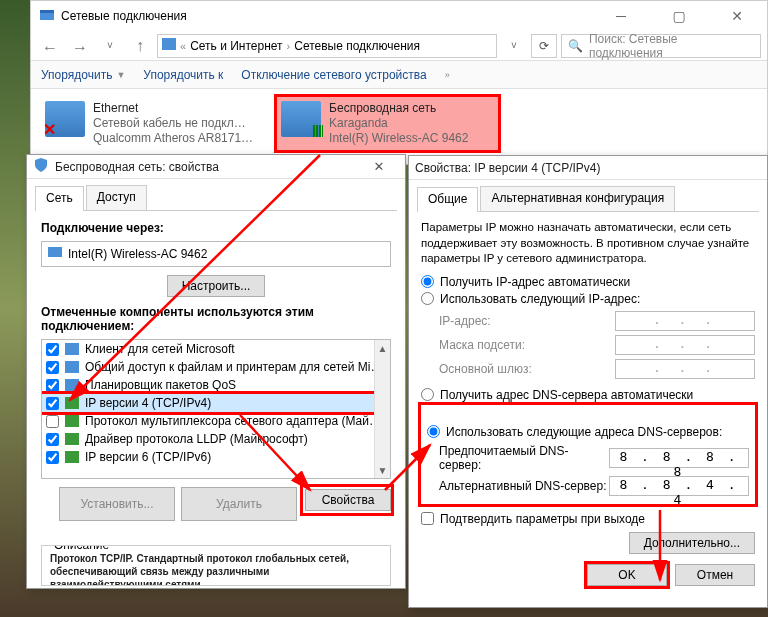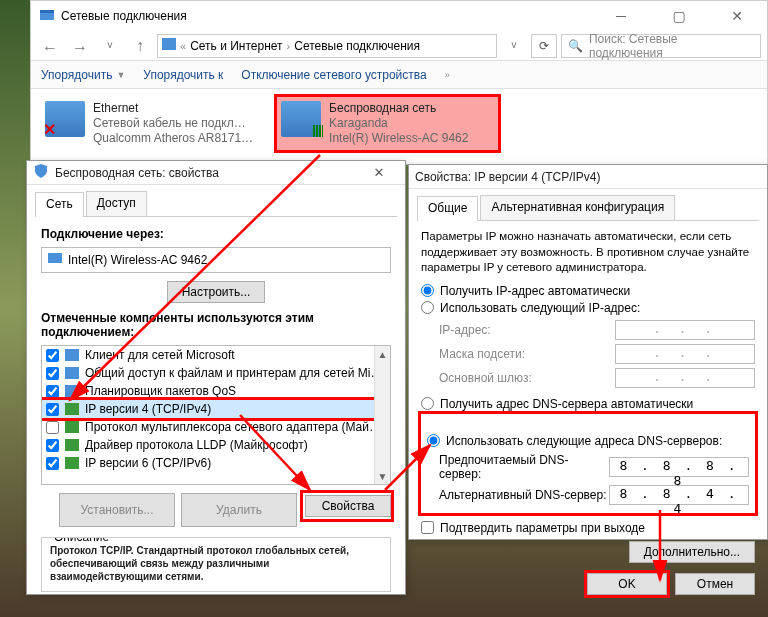--- a/index.html
+++ b/index.html
@@ -28,21 +28,21 @@
   .conn-item { display: flex; gap: 8px; padding: 4px; }
   .conn-item.selected { outline: 3px solid #ff0000; background: #fca5a5; padding: 4px 30px 4px 4px; }
   .conn-icon { width: 40px; height: 36px; background: linear-gradient(#5aa0e0,#3a7ac0); border-radius: 2px; position: relative; }
   .conn-icon::after { content:""; position:absolute; bottom:0; right:-2px; width:10px; height:12px; background: repeating-linear-gradient(to right, green 0 2px, transparent 2px 3px); }
   .conn-icon.eth::after { background: none; }
   .conn-icon .x { position:absolute; bottom:-2px; left:-2px; color:#d00; font-weight:bold; font-size:16px; }
   .conn-text { line-height: 1.25; color:#222; }
   .conn-sub { color:#666; }
 
   
-  .dlg-left { position:absolute; left:26px; top:160px; width:380px; height:435px; background:#fff; border:1px solid #999; box-shadow: 2px 2px 8px rgba(0,0,0,.2); }
+  .dlg-left { position:absolute; left:26px; top:154px; width:380px; height:435px; background:#fff; border:1px solid #999; box-shadow: 2px 2px 8px rgba(0,0,0,.2); }
   .dlg-title { height:24px; display:flex; align-items:center; padding:0 6px; gap:6px; border-bottom:1px solid #e0e0e0;}
   .dlg-title-text { flex:1; font-size:12px; color:#222;}
   .dlg-close { width:40px; height:22px; display:flex; align-items:center; justify-content:center; color:#555; font-size:13px;}
   .tabs { display:flex; border-bottom:1px solid #ccc; margin:6px 8px 0 8px; }
   .tab { padding:4px 10px 6px 10px; border:1px solid #ccc; border-bottom:none; background:#f5f5f5; margin-right:2px; font-size:12px;}
   .tab.active { background:#fff; position:relative; top:1px; }
   .tabbody { padding:10px 14px 6px 14px; height: calc(100% - 52px); display:flex; flex-direction:column; }
   .lbl { color:#000; margin-bottom:6px;font-weight:bold; }
   .adapter-box { border:1px solid #bbb; height:26px; display:flex; align-items:center; padding:0 6px; gap:6px; background:#fff; margin-bottom:2px;}
   .btn { border:1px solid #adadad; background:#e1e1e1; padding:3px 14px; font-size:12px; }
@@ -51,28 +51,28 @@
   .row-right2 { display:flex; justify-content:flex-end; margin:0 0 8px 0; outline: 3px solid #ff0000; padding: 2px 0 2px 2px;}
   .listbox { border:1px solid #bbb; height:140px; overflow:hidden; background:#fff; margin-bottom:8px; position:relative;}
   .listbox-inner { padding:0; }
   .litem { display:flex; align-items:center; gap:6px; height:18px; padding:0 4px; font-size:12px;}
   .litem.sel { background:#cde8ff; outline: 3px solid #ff0000; }
   .litem input[type=checkbox]{ width:13px; height:13px; }
   .li-icon { width:14px; height:12px; background:#4a90d9; display:inline-block; }
   .li-icon.green { background:#3a9a3a; }
   .scrollbar { position:absolute; right:0; top:0; bottom:0; width:16px; background:#f0f0f0; border-left:1px solid #ddd; display:flex; flex-direction:column; justify-content:space-between; align-items:center;}
   .sb-arrow { height:16px; display:flex; align-items:center; justify-content:center; color:#666; font-size:10px; width:100%;}
-  .btnrow3 { display:flex; gap:6px; margin-bottom:4px;padding-left:18px;}
+  .btnrow3 { display:flex; gap:6px; margin-bottom:18px;padding-left:18px;}
   .btnrow3 .btn { flex:1; text-align:center; }
   .groupbox { border:1px solid #ccc; padding:6px 8px; position:relative; margin-top:6px; flex:1; overflow:hidden;}
   .grouplabel { position:absolute; top:-8px; left:8px; background:#fff; padding:0 4px; font-size:12px;}
   .desc { font-size:10px; color:#222; line-height:1.3;font-weight:bold; }
 
   
-  .dlg-right { position:absolute; left:408px; top:164px; width:360px; height:376px; background:#fff; border:1px solid #999; box-shadow:2px 2px 8px rgba(0,0,0,.2);}
+  .dlg-right { position:absolute; left:408px; top:155px; width:360px; height:453px; background:#fff; border:1px solid #999; box-shadow:2px 2px 8px rgba(0,0,0,.2);}
   .ipbody { padding: 8px 12px 6px 12px; }
   .info-p { font-size:11.5px; color:#000; line-height:1.35; margin-bottom:8px; }
   .radio-row { display:flex; align-items:center; gap:6px; margin:3px 0; font-size:12px;}
   .radio-row input[type=radio]{ width:13px; height:13px; }
   .ip-grid { padding: 2px 0 6px 18px; display:grid; grid-template-columns: 1fr 140px; row-gap:4px; align-items:center;}
   .ip-grid .lblf { color:#888; font-size:12px;}
   .ip-grid .lblf.enabled { color:#000; }
   .ipinput { border:1px solid #bbb; height:20px; background:#fff; font-family: monospace; font-size:13px; text-align:center; letter-spacing: 3px; padding:0 4px; color:#000;}
   .ipinput.disabled { color:#aaa; letter-spacing: 5px;}
   .dns-frame { outline:3px solid #ff0000; padding:20px 6px 2px 6px; margin-top:2px;}

